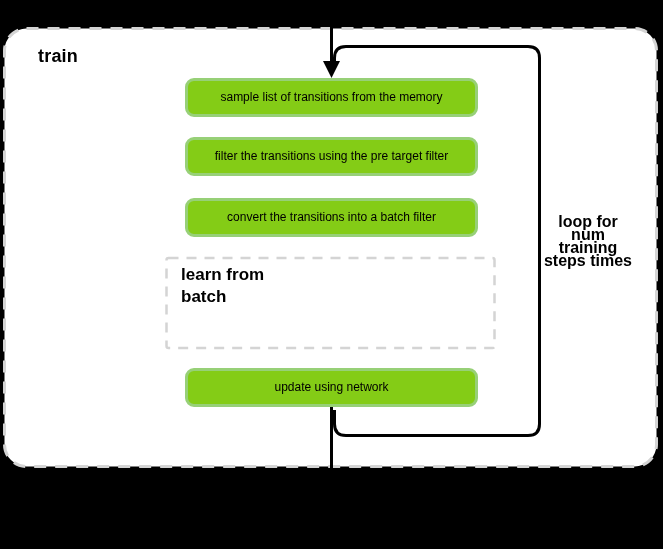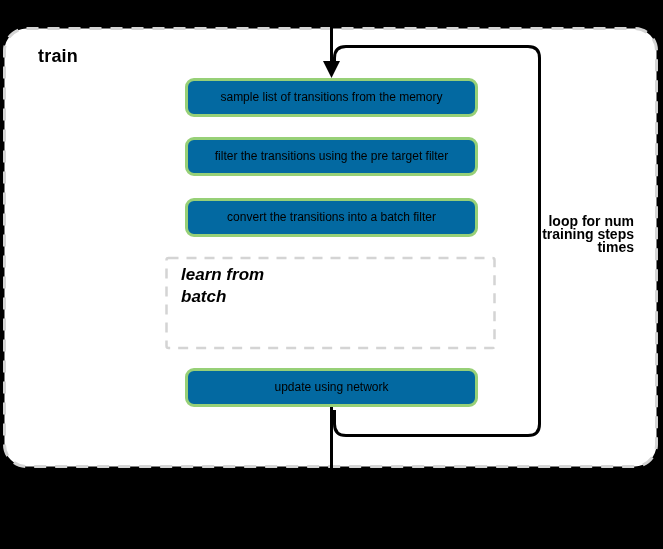--- a/index.html
+++ b/index.html
@@ -35,49 +35,48 @@
     top: 46px;
     font-size: 18px;
     font-weight: bold;
     letter-spacing: 0.2px;
   }
   .step {
     left: 185px;
     width: 293px;
     height: 39px;
     box-sizing: border-box;
-    background: #0369a1;
+    background: #84cc16;
     border: 3px solid #97d077;
     border-radius: 9px;
     display: flex;
     align-items: center;
     justify-content: center;
     text-align: center;
     font-size: 12px;
     line-height: 1.1;
   }
   #step-1 { top: 78px; }
   #step-2 { top: 137px; }
   #step-3 { top: 198px; }
   #step-4 { top: 368px; }
   .subprocess-label {
     left: 181px;
     top: 264px;
     width: 110px;
     font-size: 17px;
     font-weight: bold;
     line-height: 22px;
-    font-style: italic;
   }
   .loop-annotation {
     left: 542px;
     top: 215px;
     width: 92px;
-    text-align: right;
-    font-size: 14px;
+    text-align: center;
+    font-size: 16px;
     font-weight: bold;
     line-height: 13px;
   }
 </style>
 </head>
 <body>
 
 <div id="stage">
 
   <svg id="wires" width="663" height="549" viewBox="0 0 663 549">

